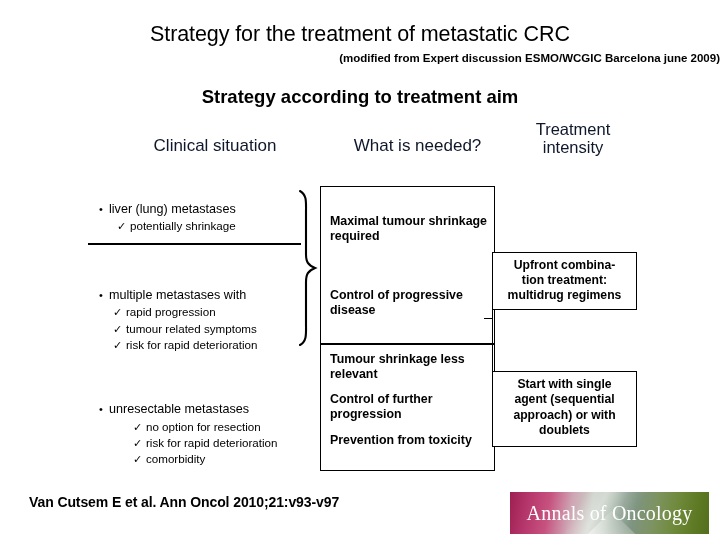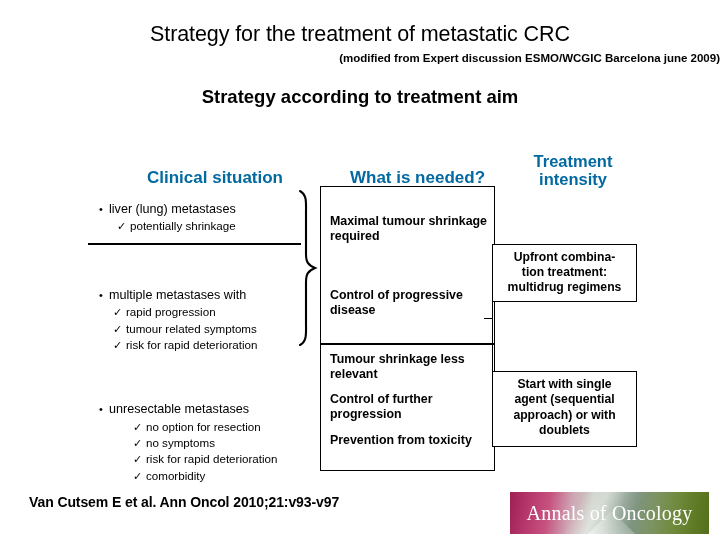--- a/index.html
+++ b/index.html
@@ -50,24 +50,23 @@
     width: 720px;
     text-align: center;
     font-size: 18.5px;
     font-weight: bold;
     color: #000;
   }
 
   
   .col-head {
     position: absolute;
-    font-weight: bold;
-    color: #0369a1;
+    font-weight: normal;
+    color: #0f172a;
     line-height: 1.12;
-    margin-top: 32px;
   }
   .col-head.clinical {
     left: 120px;
     top: 136px;
     width: 190px;
     text-align: center;
     font-size: 17px;
   }
   .col-head.needed {
     left: 330px;
@@ -164,21 +163,21 @@
     position: absolute;
     box-sizing: border-box;
     border: 1.6px solid #000;
     background: #ffffff;
     text-align: center;
     font-weight: bold;
     color: #000;
   }
   .right-box.upper {
     left: 492px;
-    top: 244px;
+    top: 252px;
     width: 145px;
     padding: 5px 6px 6px 6px;
     font-size: 12.2px;
     line-height: 1.22;
   }
   .right-box.lower {
     left: 492px;
     top: 371px;
     width: 145px;
     padding: 5px 6px 7px 6px;
@@ -320,23 +319,20 @@
     <div style="height:22px"></div>
 
     <div class="lc-group">
       <div class="bullet-line">
         <span class="dot">•</span><span>unresectable metastases</span>
       </div>
       <div class="check-line indent-3">
         <span class="chk">✓</span><span>no option for resection</span>
       </div>
       <div class="check-line indent-3">
-        <span class="chk">✓</span><span>no symptoms</span>
-      </div>
-      <div class="check-line indent-3">
         <span class="chk">✓</span><span>risk for rapid deterioration</span>
       </div>
       <div class="check-line indent-3">
         <span class="chk">✓</span><span>comorbidity</span>
       </div>
     </div>
   </div>
 
   <div class="hr-divider"></div>
 

